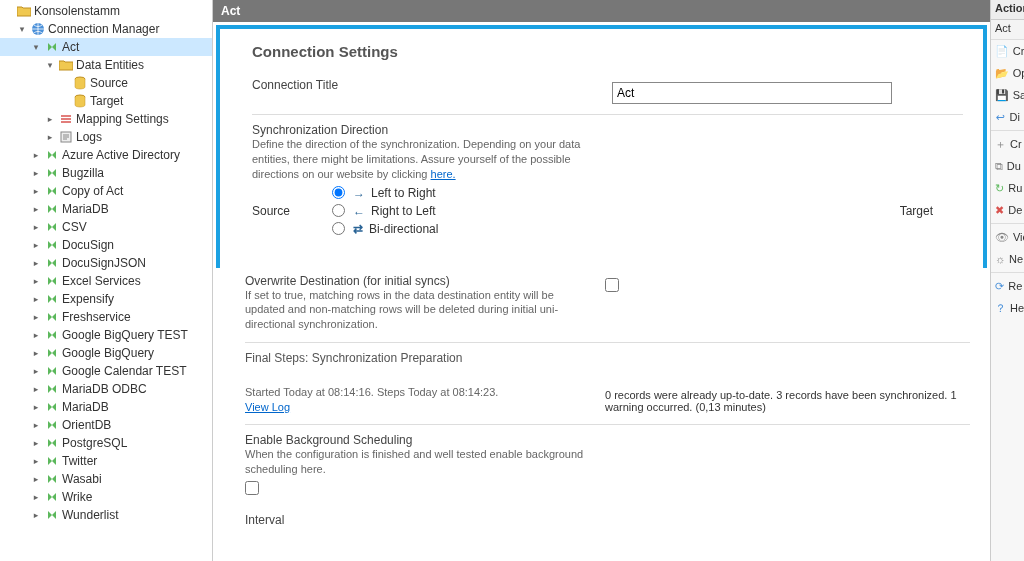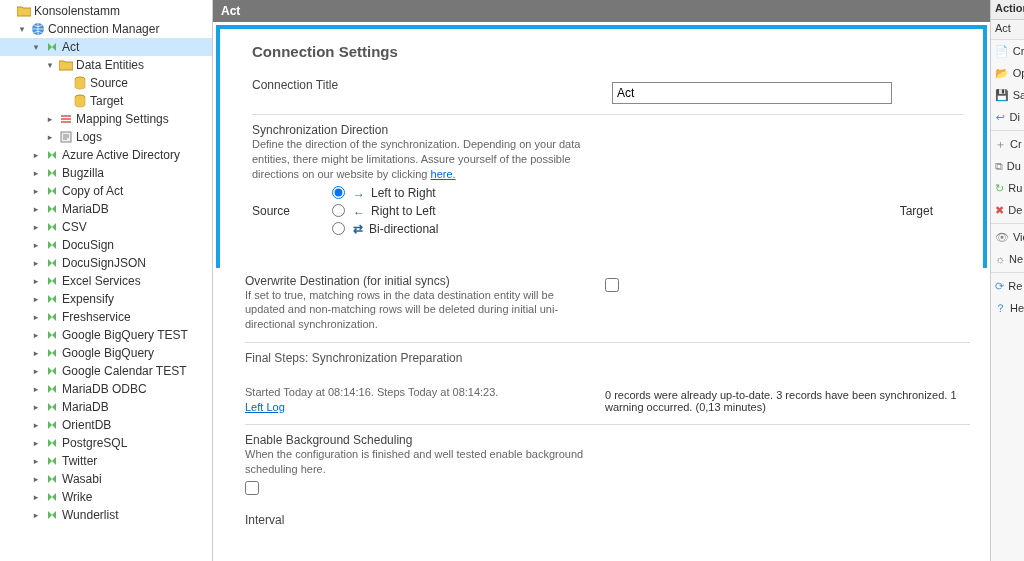--- a/index.html
+++ b/index.html
@@ -394,21 +394,21 @@
         <div class="setting-right">
           <input type="checkbox" class="chk" style="">
         </div>
       </div>
 
       <div class="final-steps">Final Steps: Synchronization Preparation</div>
 
       <div class="setting-row">
         <div class="setting-left">
           <div class="setting-desc">Started  Today at 08:14:16. Steps Today at 08:14:23.</div>
-          <a href="#" class="viewlog">Left Log</a>
+          <a href="#" class="viewlog">View Log</a>
         </div>
         <div class="setting-right">
           <div class="sync-right-text">0 records were already up-to-date. 3 records have been synchronized. 1 warning occurred. (0,13 minutes)</div>
         </div>
       </div>
 
       <div class="setting-row nb">
         <div class="setting-left">
           <div class="setting-title">Enable Background Scheduling</div>
           <div class="setting-desc">When the configuration is finished and well tested enable background scheduling here.</div>

